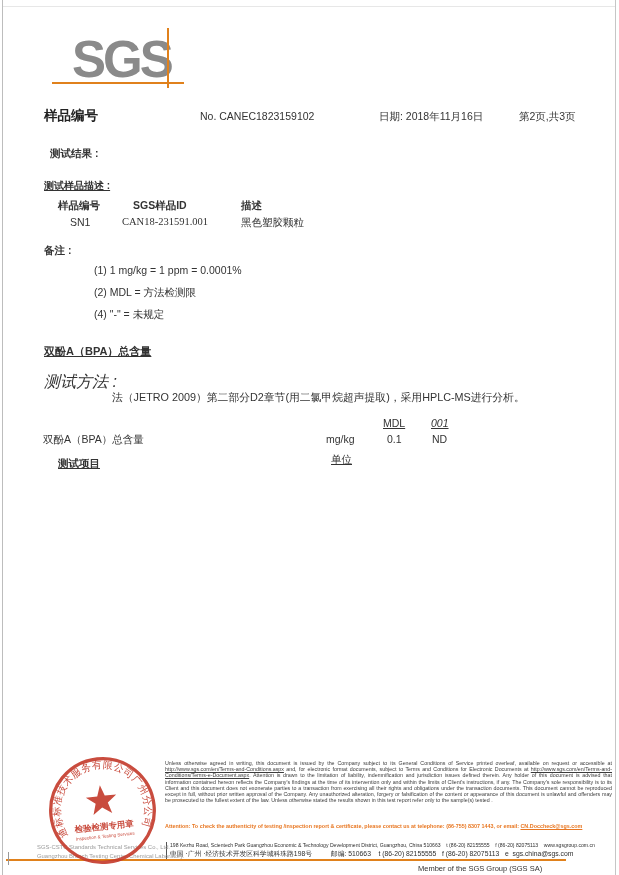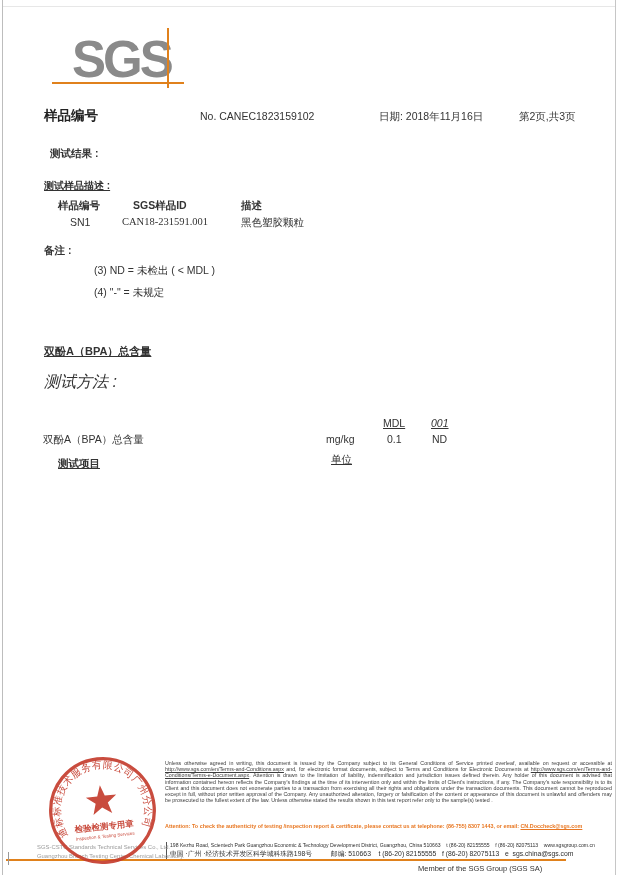--- a/index.html
+++ b/index.html
@@ -88,26 +88,28 @@
 
   <span class="abs hcell" id="st-h0">样品编号</span>
   <span class="abs hcell" id="st-h1">SGS样品ID</span>
   <span class="abs hcell" id="st-h2">描述</span>
   <span class="abs cell" id="st-c0">SN1</span>
   <span class="abs cell" id="st-c1">CAN18-231591.001</span>
   <span class="abs cell" id="st-c2">黑色塑胶颗粒</span>
 
   <div class="abs" id="notes-label">备注 :</div>
   <div class="abs" id="notes">
-    <div class="note">(3) ND = 未检出 ( &lt; MDL )</div>
+    <div class="note">(1) 1 mg/kg = 1 ppm = 0.0001%</div>
+    <div class="note">(2) MDL = 方法检测限</div>
     <div class="note">(4) "-" = 未规定</div>
   </div>
 
   <div class="abs" id="bpa-heading">双酚A（BPA）总含量</div>
   <div class="abs" id="method-label">测试方法 :</div>
+  <div class="abs" id="method-l2">法（JETRO 2009）第二部分D2章节(用二氯甲烷超声提取)，采用HPLC-MS进行分析。</div>
 
   <span class="abs cell" id="rt-h0">测试项目</span>
   <span class="abs cell" id="rt-h1">单位</span>
   <span class="abs cell" id="rt-h2">MDL</span>
   <span class="abs cell" id="rt-h3">001</span>
   <span class="abs cell" id="rt-c0">双酚A（BPA）总含量</span>
   <span class="abs cell" id="rt-c1">mg/kg</span>
   <span class="abs cell" id="rt-c2">0.1</span>
   <span class="abs cell" id="rt-c3">ND</span>
 

